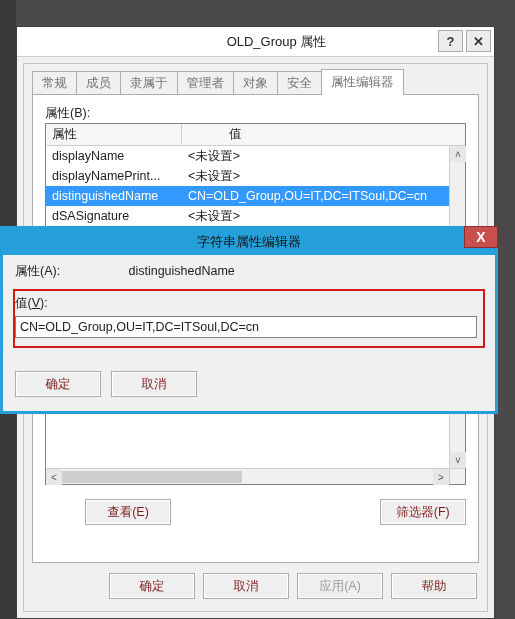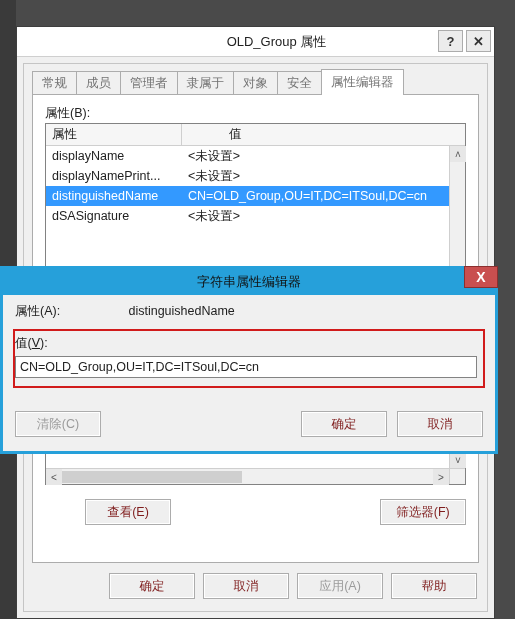--- a/index.html
+++ b/index.html
@@ -98,21 +98,21 @@
 
   .footer-row {
     position: absolute; left: 0; right: 0; bottom: 8px; height: 34px;
     display: flex; justify-content: flex-end; align-items: center; gap: 8px;
     padding: 0 10px;
   }
 
   
   .editor-window {
     position: absolute; left: 0px; top: 226px; width: 498px; height: 188px;
-    border: 3px solid #26a0da; background: #f0f0f0; margin-top: 40px;
+    border: 3px solid #26a0da; background: #f0f0f0;
   }
   .editor-title {
     height: 26px; background: #26a0da; color: #000; position: relative;
   }
   .editor-title-text {
     position: absolute; left: 0; right: 0; text-align: center; line-height: 26px;
     font-size: 13px; color: #111;
   }
   .editor-close {
     position: absolute; right: -3px; top: -3px; width: 34px; height: 22px;
@@ -159,22 +159,22 @@
       <div class="title-btn">?</div>
       <div class="title-btn">✕</div>
     </div>
   </div>
 
   <div class="props-client">
 
     <div class="tab-row">
       <div class="tab">常规</div>
       <div class="tab">成员</div>
+      <div class="tab">隶属于</div>
       <div class="tab">管理者</div>
-      <div class="tab">隶属于</div>
       <div class="tab">对象</div>
       <div class="tab">安全</div>
       <div class="tab active">属性编辑器</div>
     </div>
 
     <div class="tab-body">
       <div class="attr-label">属性(B):</div>
 
       <div class="grid">
         <div class="grid-head">
@@ -276,21 +276,20 @@
     </div>
 
     <div class="red-box">
       <div class="val-lab">
         <span>值(</span><span class="ul">V</span><span>):</span>
       </div>
       <input class="val-input" type="text" value="CN=OLD_Group,OU=IT,DC=ITSoul,DC=cn" style="">
     </div>
 
     <div class="editor-footer">
-      <div class="winbtn disabled">清除(C)</div>
       <div class="right">
         <div class="winbtn">确定</div>
         <div class="winbtn">取消</div>
       </div>
     </div>
 
   </div>
 </div>
 
 </body></html>

